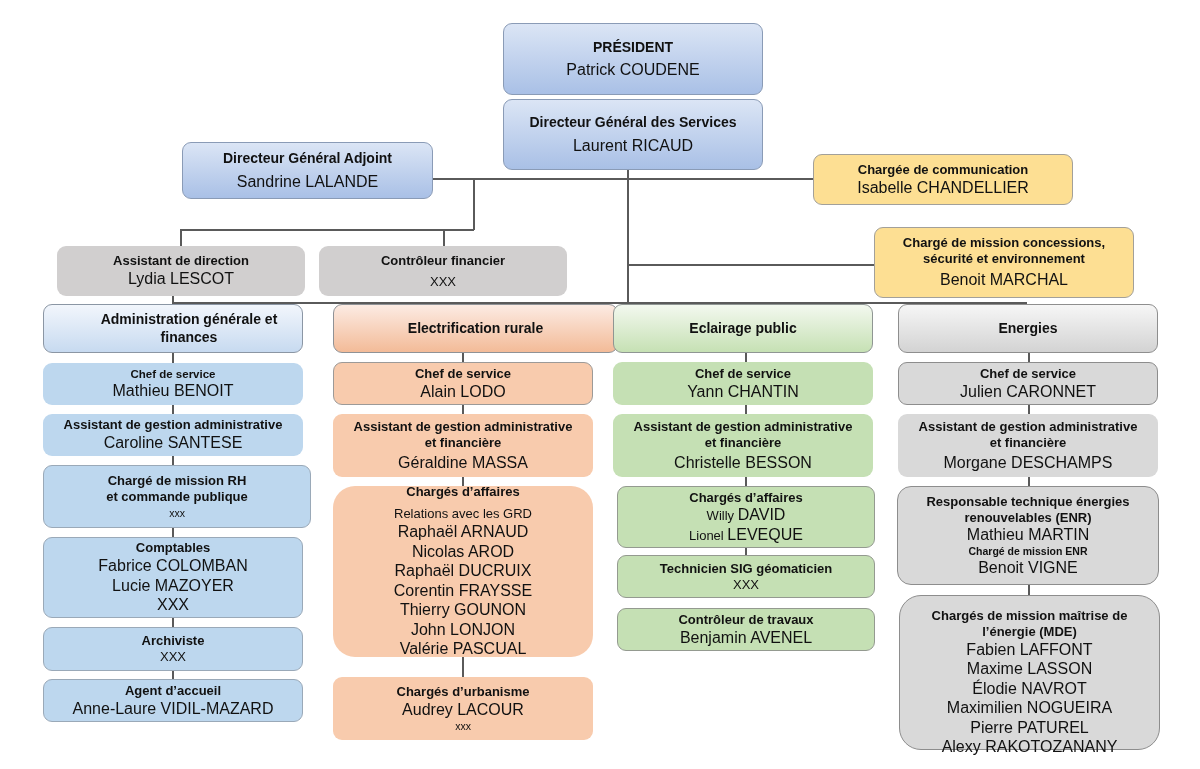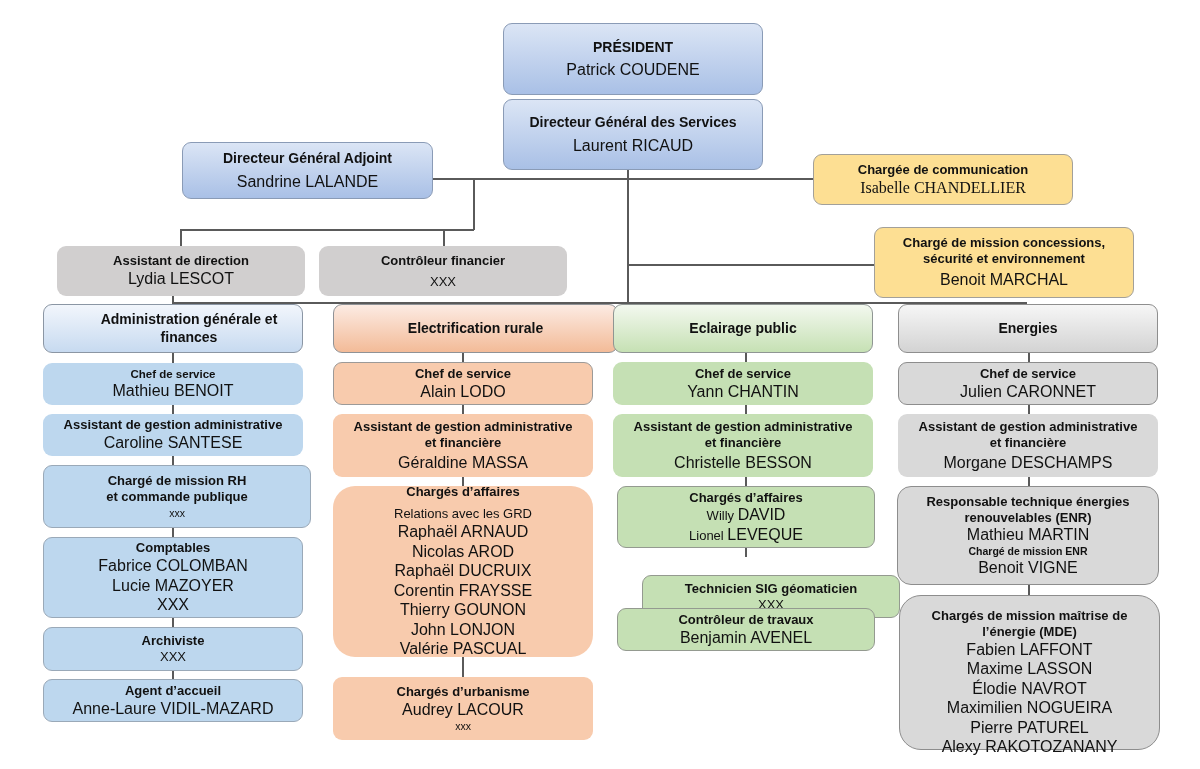--- a/index.html
+++ b/index.html
@@ -67,21 +67,21 @@
   <div class="n" style="margin-top:5px;">Laurent RICAUD</div>
 </div>
 
 <div class="box top-blue" style="left:182px;top:142px;width:251px;height:57px;">
   <div class="big">Directeur Général Adjoint</div>
   <div class="n" style="margin-top:5px;">Sandrine LALANDE</div>
 </div>
 
 <div class="box yellow" style="left:813px;top:154px;width:260px;height:51px;">
   <div class="t">Chargée de communication</div>
-  <div class="n" style="font-family:Liberation Serif, serif;">Isabelle CHANDELLIER</div>
+  <div class="n" style="">Isabelle CHANDELLIER</div>
 </div>
 
 <div class="box yellow" style="left:874px;top:227px;width:260px;height:71px;">
   <div class="t">Chargé de mission concessions,</div>
   <div class="t">sécurité et environnement</div>
   <div class="n" style="margin-top:3px;">Benoit MARCHAL</div>
 </div>
 
 <div class="box grey-s" style="left:57px;top:246px;width:248px;height:50px;">
   <div class="t">Assistant de direction</div>
@@ -169,21 +169,21 @@
   <div class="t">Chargés d’affaires</div>
   <div class="mid">
     <span>Willy</span>
     <span class="n">DAVID</span>
   </div>
   <div class="mid">
     <span>Lionel</span>
     <span class="n">LEVEQUE</span>
   </div>
 </div>
-<div class="box c-green" style="left:642px;top:555px;width:258px;height:43px;margin-top:20px;">
+<div class="box c-green" style="left:617px;top:555px;width:258px;height:43px;">
   <div class="t">Technicien SIG géomaticien</div>
   <div class="mid">XXX</div>
 </div>
 <div class="box c-green" style="left:617px;top:608px;width:258px;height:43px;">
   <div class="t">Contrôleur de travaux</div>
   <div class="n">Benjamin AVENEL</div>
 </div>
 
 <div class="box h-grey" style="left:898px;top:304px;width:260px;height:49px;">
   <div class="big">Energies</div>

